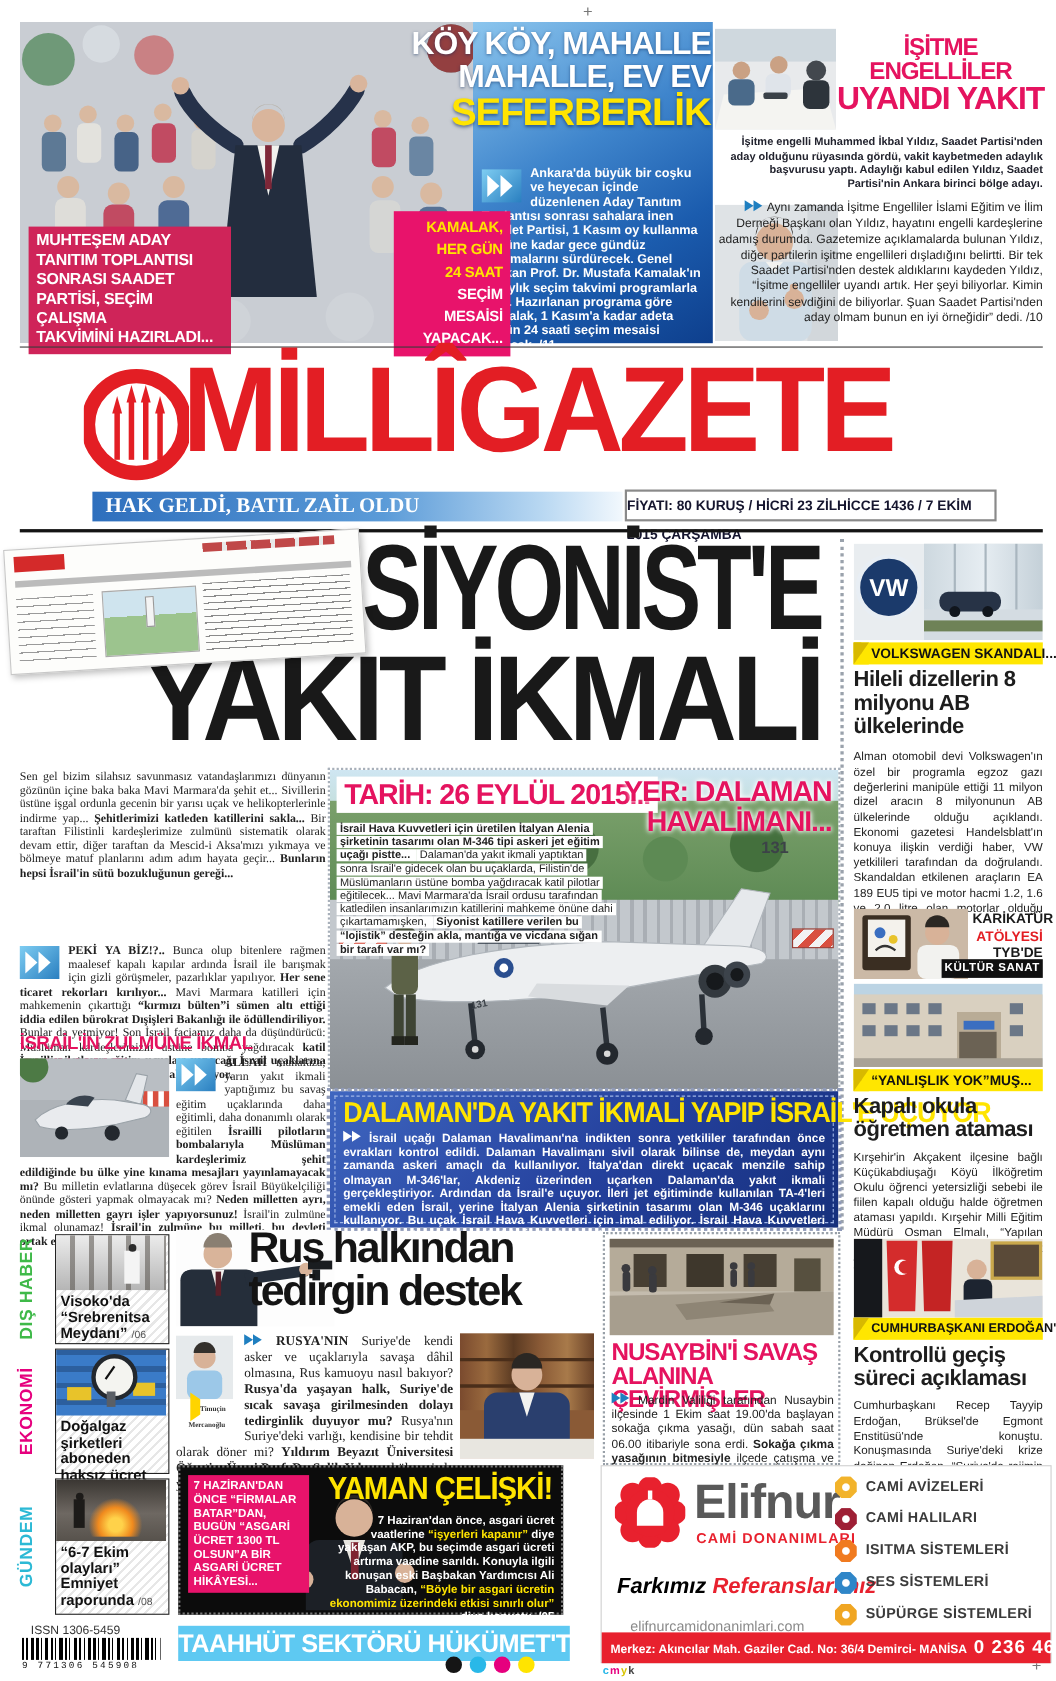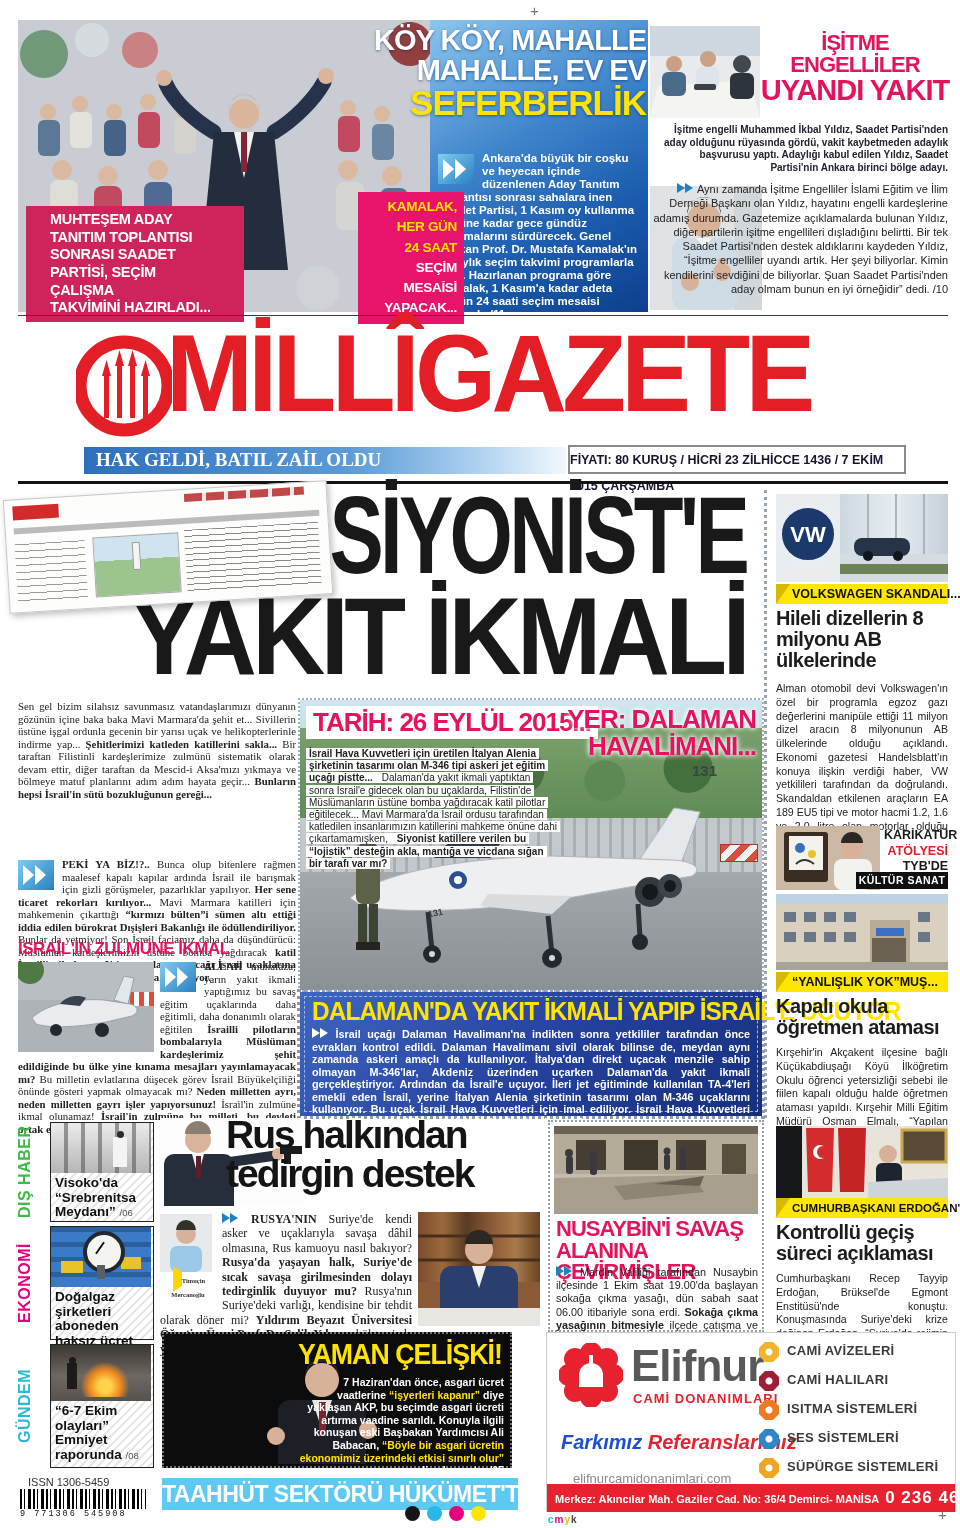--- a/index.html
+++ b/index.html
@@ -26,21 +26,21 @@
   .bigchev i:first-child{left:5px}.bigchev i:last-child{left:17px}
 
   
   .sefpanel{position:absolute;left:430px;top:20px;width:218px;height:292px;
             background:linear-gradient(150deg,#8cc6ee 0%,#3f85cc 40%,#1b5cae 70%,#0e3f8d 100%);}
   .sefhead{position:absolute;left:340px;top:26px;width:306px;text-align:right;line-height:1.02;}
   .sefh1{color:#fff;font-weight:bold;font-size:29px;letter-spacing:-1px;text-shadow:0 1px 3px rgba(10,40,90,.55);}
   .sefh3{color:#ffe400;font-weight:bold;font-size:35px;letter-spacing:-1px;text-shadow:0 1px 3px rgba(10,40,90,.55);}
   .sefbody{position:absolute;left:438px;top:152px;width:204px;color:#fff;font-size:11.5px;font-weight:bold;line-height:1.13;text-align:left;}
   .redbox{position:absolute;left:26px;top:206px;width:170px;background:#cf2459;color:#fff;
-          font-weight:bold;font-size:14.5px;line-height:1.22;padding:5px 24px;letter-spacing:-0.3px;}
+          font-weight:bold;font-size:14.5px;line-height:1.22;padding:5px 7px;letter-spacing:-0.3px;}
   .kambox{position:absolute;left:358px;top:192px;width:92px;background:#e8136b;text-align:right;
           font-weight:bold;font-size:13.5px;line-height:1.5;padding:5px 7px;letter-spacing:-0.3px;}
   .kam-y{color:#ffe400}.kam-w{color:#fff}
 
   .isit-head{position:absolute;left:760px;top:32px;width:190px;text-align:center;color:#e5135f;font-weight:bold;line-height:1.0;letter-spacing:-1px;}
   .isit-h1{font-size:22px}.isit-h2{font-size:29px}
   .isit-lead{position:absolute;left:650px;top:124px;width:298px;font-size:10px;font-weight:bold;color:#22232e;line-height:1.26;text-align:right;}
   .isit-body{position:absolute;left:652px;top:182px;width:296px;font-size:11px;line-height:1.3;color:#222;text-align:right;}
 
   .rule{position:absolute;background:#3a3a3a;}
@@ -135,21 +135,21 @@
   .ybody .q{color:#ffe400;}
 
   .taahhut{position:absolute;left:162px;top:1478px;width:356px;height:32px;background:#5ec9f2;color:#fff;
            font-weight:bold;font-size:23px;letter-spacing:-0.5px;text-align:center;line-height:32px;white-space:nowrap;}
 
   
   .ad{position:absolute;left:546px;top:1332px;width:410px;height:180px;background:#fff;border:1px solid #cfcfcf;box-sizing:border-box;}
   .ad-brand{position:absolute;left:84px;top:8px;font-size:44px;font-weight:bold;color:#595959;letter-spacing:-1px;}
   .ad-sub{position:absolute;left:86px;top:58px;color:#e8212e;font-weight:bold;font-size:13px;letter-spacing:1px;}
   .ad-slogan{position:absolute;left:14px;top:98px;font-style:italic;font-size:20px;font-weight:bold;}
-  .ad-slogan .dk{color:#1d4ed8;text-align:center;} .ad-slogan .rd{color:#e8212e;}
+  .ad-slogan .dk{color:#000000;text-align:center;} .ad-slogan .rd{color:#e8212e;}
   .ad-web{position:absolute;left:26px;top:138px;font-size:13px;color:#8a8a8a;}
   .svc{position:absolute;left:212px;width:196px;height:24px;padding-left:48px;}
   .svc .ic{position:absolute;left:0;top:1px;width:20px;height:20px;clip-path:polygon(30% 0,70% 0,100% 30%,100% 70%,70% 100%,30% 100%,0 70%,0 30%);
            background:radial-gradient(circle at 50% 50%,#fff 3px,transparent 4px);}
   .svc .lb{position:absolute;left:28px;top:2px;font-weight:bold;font-size:13px;color:#3a3a3a;letter-spacing:0.3px;white-space:nowrap;}
   .ad-bar{position:absolute;left:0;top:151px;width:408px;height:28px;background:#e8212e;color:#fff;line-height:28px;white-space:nowrap;}
   .ad-addr{font-weight:bold;font-size:11px;margin-left:8px;}
   .ad-phone{font-weight:bold;font-size:17px;margin-left:6px;letter-spacing:1px;}
 </style>
 </head>
@@ -640,20 +640,21 @@
   <div class="yaman">
     <svg class="abs" style="left:96px;top:14px;" viewBox="0 0 124 116" width="124" height="116">
       <circle cx="62" cy="32" r="17" fill="#d8b298"></circle>
       <path d="M45,28 a17 17 0 0 1 34 0 l-4 -9 a16 12 0 0 0 -26 0 Z" fill="#2b2723"></path>
       <path d="M30,52 h64 a12 12 0 0 1 12 12 v52 h-88 v-52 a12 12 0 0 1 12 -12 Z" fill="#1c2026"></path>
       <path d="M52,52 L72,52 L62,82 Z" fill="#e8e6e0"></path>
       <rect x="59" y="54" width="7" height="34" fill="#7e2430"></rect>
       <circle cx="16" cy="88" r="9" fill="#d8b298"></circle>
       <circle cx="108" cy="82" r="9" fill="#d8b298"></circle>
     </svg>
+    <div class="ylabel">7 HAZİRAN'DAN ÖNCE “FİRMALAR BATAR”DAN, BUGÜN “ASGARİ ÜCRET 1300 TL OLSUN”A BİR ASGARİ ÜCRET HİKÂYESİ...</div>
     <div class="yhead">YAMAN ÇELİŞKİ!</div>
     <div class="ybody">
       <span>7 Haziran'dan önce, asgari ücret vaatlerine </span><span class="q">“işyerleri kapanır”</span><span> diye yaklaşan AKP, bu seçimde asgari ücreti artırma vaadine sarıldı. Konuyla ilgili konuşan eski Başbakan Yardımcısı Ali Babacan, </span><span class="q">“Böyle bir asgari ücretin ekonomimiz üzerindeki etkisi sınırlı olur”</span><span> diye konuştu. </span><span class="b">/05</span>
     </div>
   </div>
 
   <div class="taahhut">TAAHHÜT SEKTÖRÜ HÜKÜMET'TEN ÇÖZÜM BEKLİYOR /11</div>
 
   <div class="ad">
     <svg class="abs" style="left:12px;top:10px;" viewBox="0 0 64 64" width="64" height="64">

